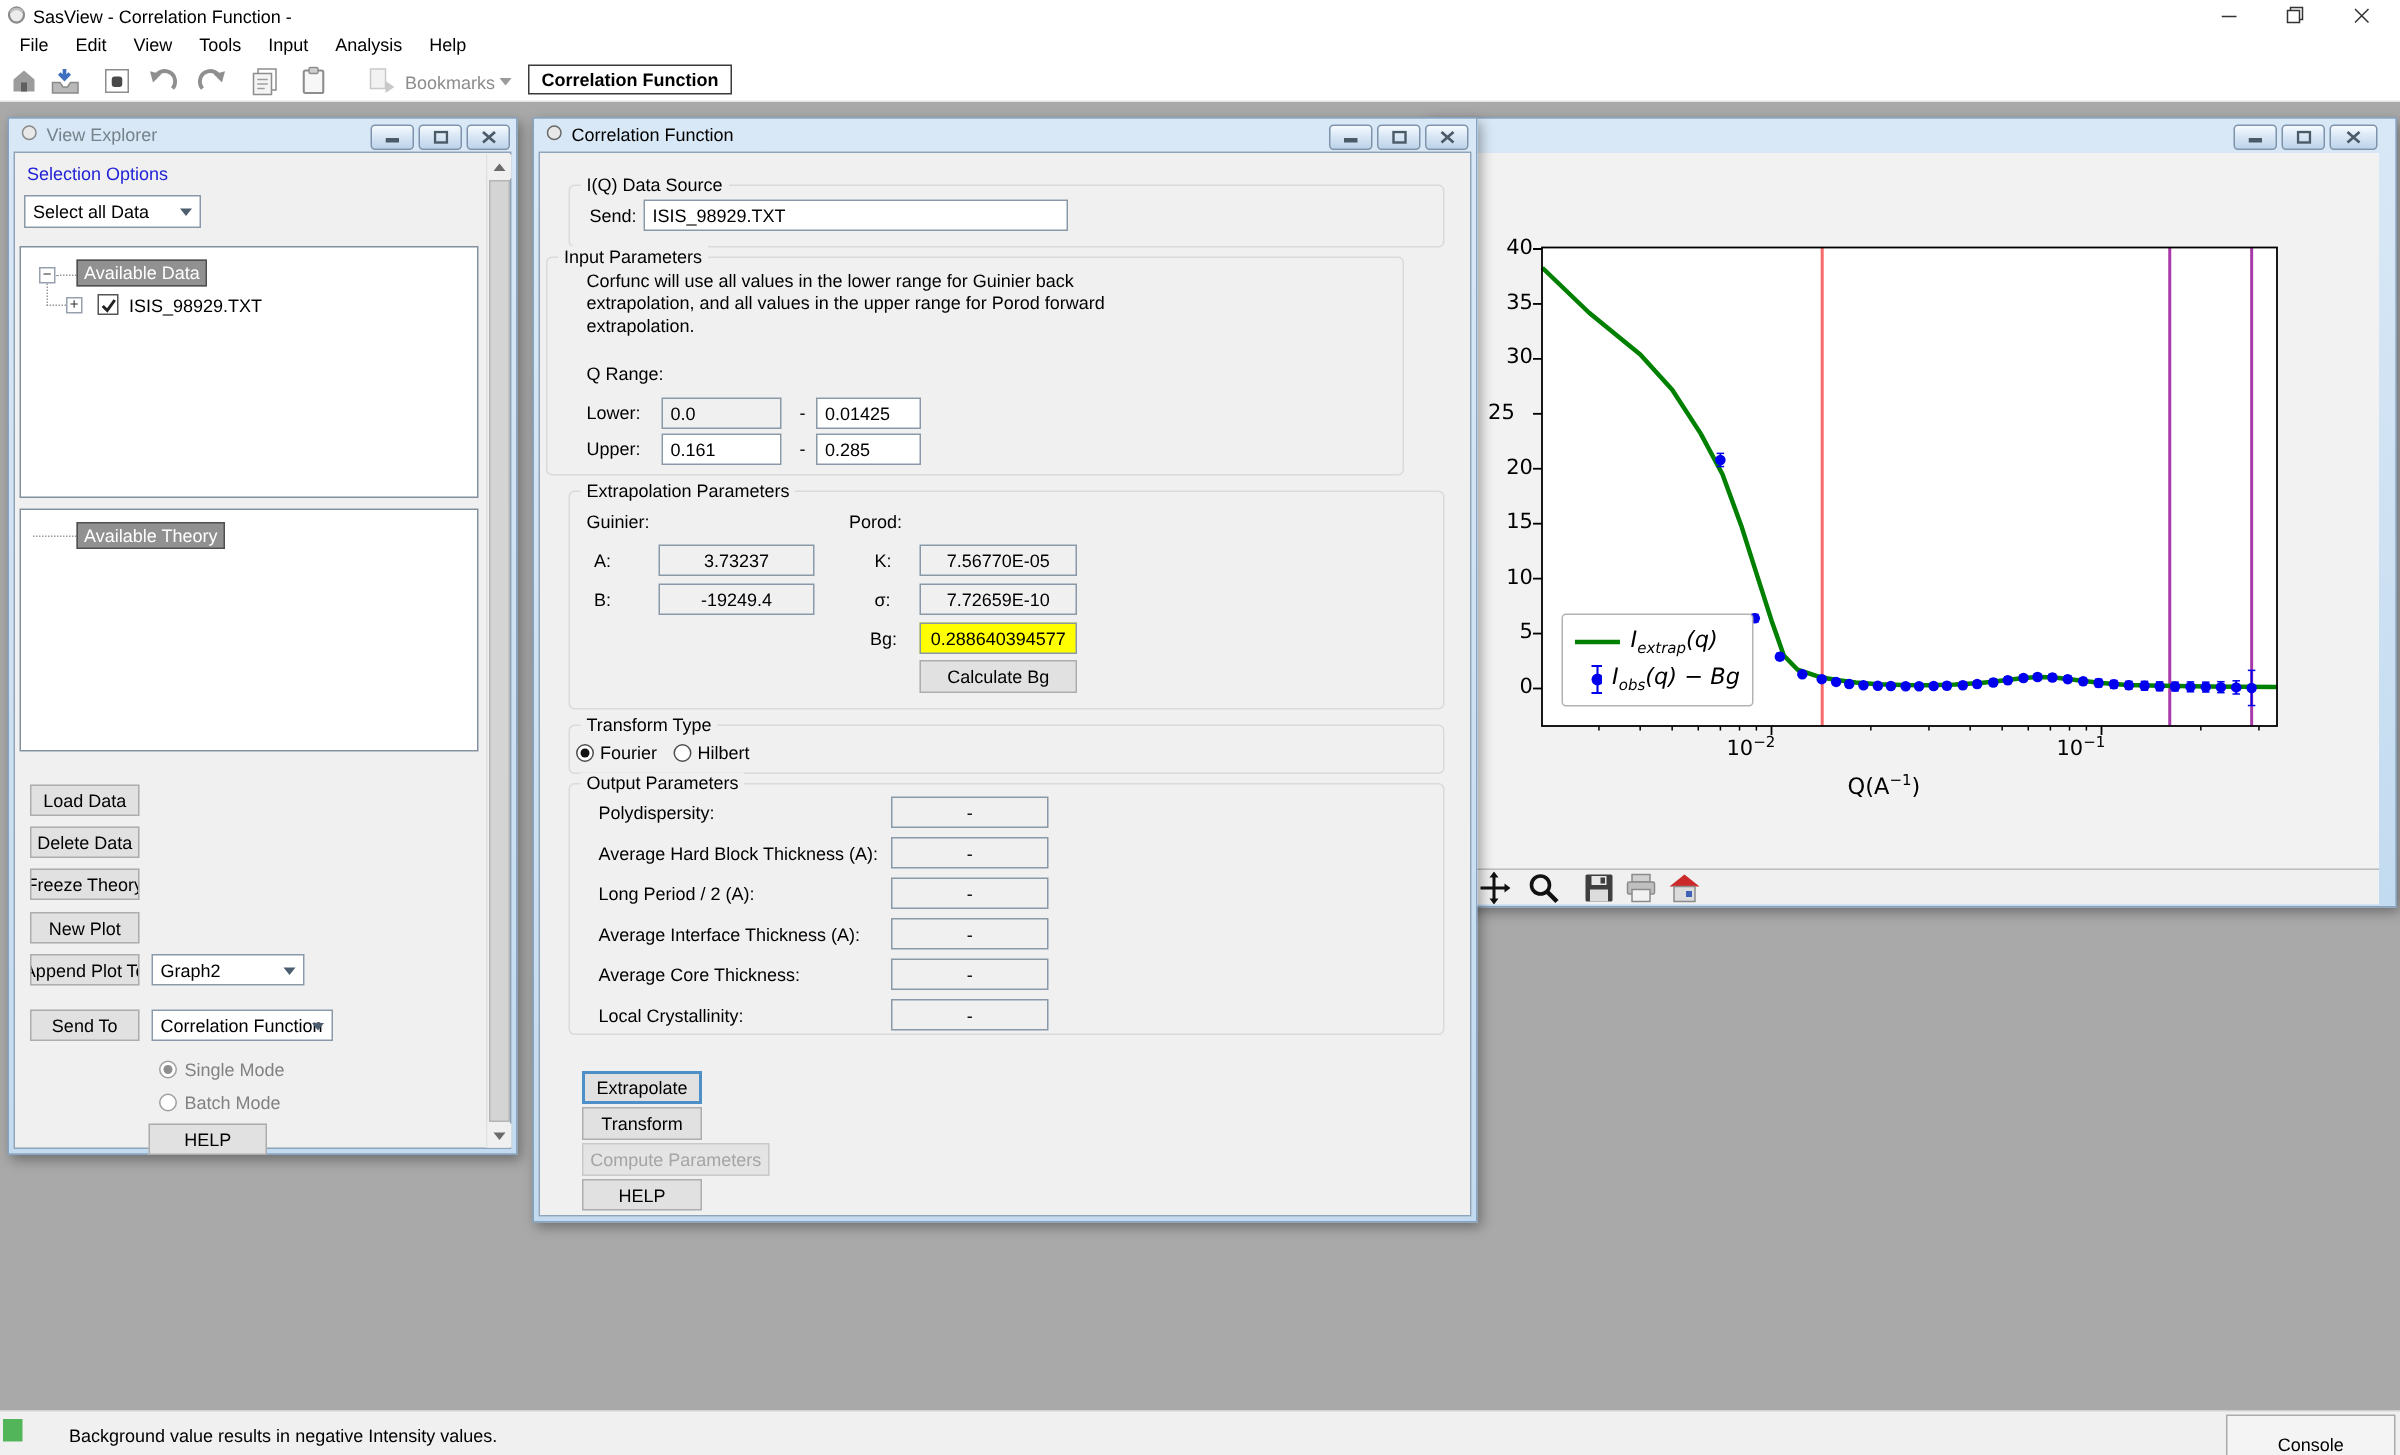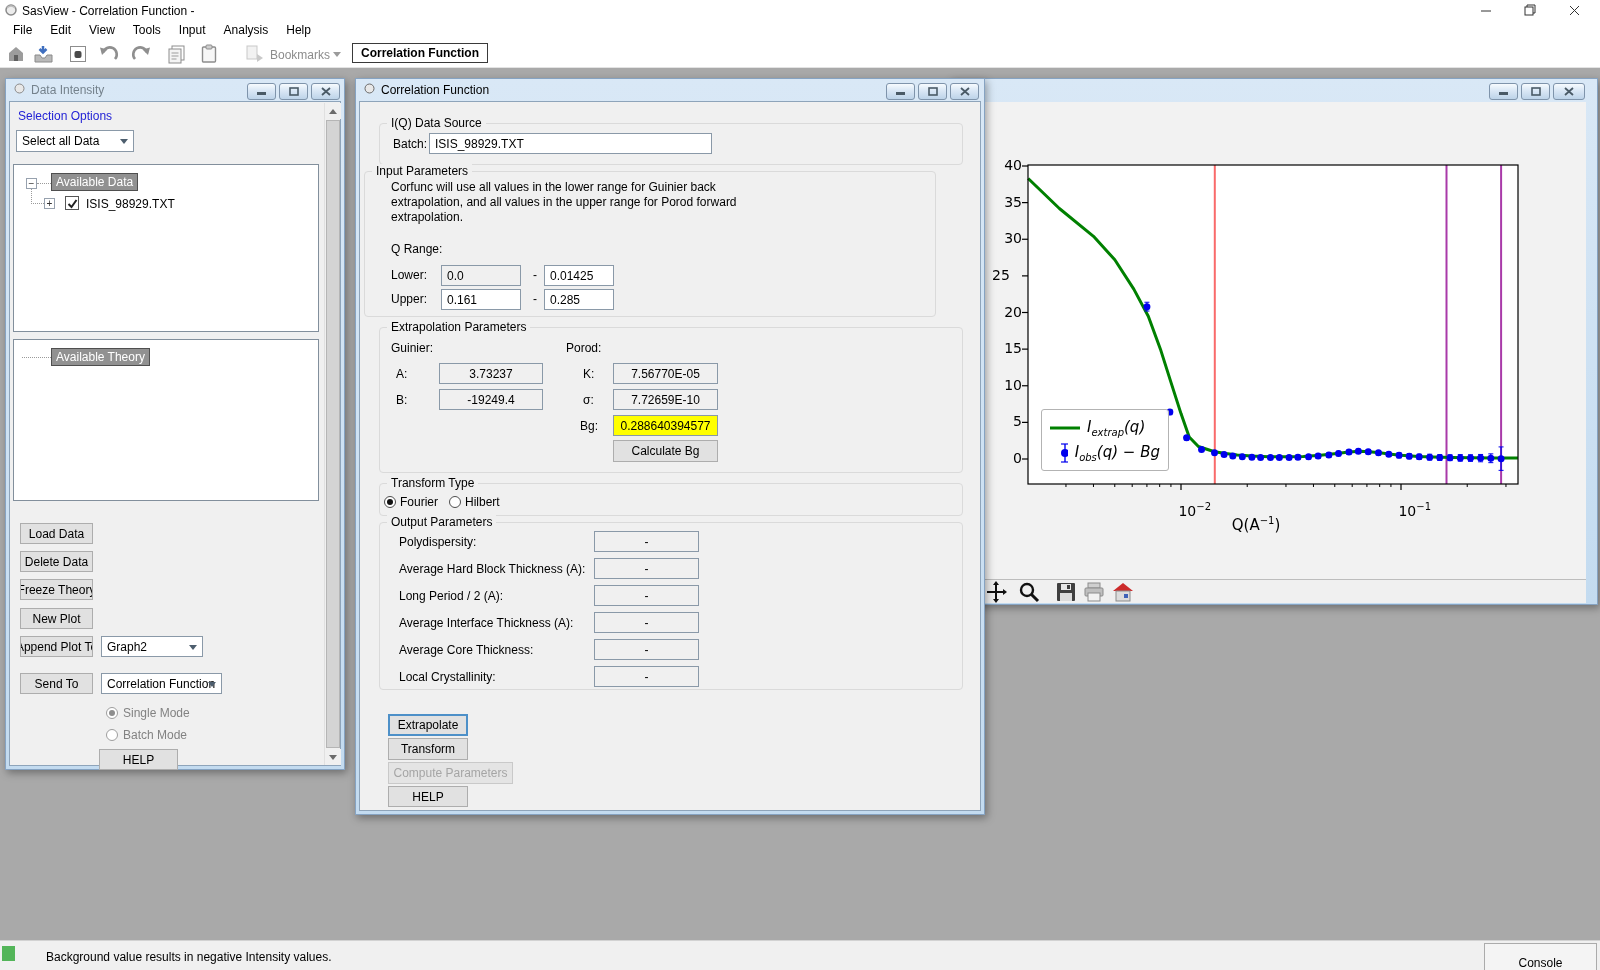--- a/index.html
+++ b/index.html
@@ -54,21 +54,21 @@
   .tpanel{position:absolute;background:#fff;border:1px solid #828f9c}
   .sb{position:absolute;width:16px;background:#f0f0f0;border-left:1px solid #e0e0e0}
   .sb-btn{position:absolute;left:0;width:16px;height:16px;background:#f0f0f0;display:flex;align-items:center;justify-content:center}
   .sb-thumb{position:absolute;left:1px;top:17px;bottom:17px;width:14px;background:#d4d4d4;border:1px solid #b5b5b5}
   .tri-up{width:0;height:0;border-left:4px solid transparent;border-right:4px solid transparent;border-bottom:5px solid #6b6b6b}
   .tri-dn{width:0;height:0;border-left:4px solid transparent;border-right:4px solid transparent;border-top:5px solid #6b6b6b}
 
   
   #figure{position:absolute;left:3px;top:23px;width:632px;height:477px;background:#f2f2f2}
   .ytick{position:absolute;left:26px;width:42px;text-align:right;font-family:"DejaVu Sans",sans-serif;font-size:14px;color:#000}
-  .xtick{position:absolute;top:399px;width:60px;text-align:right;font-family:"DejaVu Sans",sans-serif;font-size:14px;color:#000}
+  .xtick{position:absolute;top:388px;width:60px;text-align:left;font-family:"DejaVu Sans",sans-serif;font-size:14px;color:#000}
   .xtick sup{font-size:10px}
   #qlabel{position:absolute;left:242px;top:413px;width:120px;text-align:center;font-family:"DejaVu Sans",sans-serif;font-size:15px}
   #qlabel sup{font-size:10px}
   #legend{position:absolute;left:87px;top:307px;width:128px;height:62px;background:rgba(255,255,255,.95);border:1px solid #b3b3b3;border-radius:3px;padding:5px 8px;display:flex;flex-direction:column;justify-content:space-around}
   .leg-row{display:flex;align-items:center;gap:7px;height:24px}
   .mtext{font-family:"DejaVu Sans",sans-serif;font-style:italic;font-size:15px;white-space:nowrap}
   .mtext sub{font-size:10px}
   #plot-toolbar{position:absolute;left:3px;top:500px;width:632px;height:24px;background:#f0f0f0;border-top:1px solid #bdbdbd}
   .pticon{position:absolute;top:1px;width:24px;height:22px;display:flex;align-items:center;justify-content:center}
 
@@ -434,21 +434,21 @@
           </svg>
       </span>
     </div>
   </div>
 
   <div class="win" style="left:5px;top:10px;width:340px;height:692px;z-index:20">
     <div class="tbar">
       <span class="wicon"><svg width="11" height="11">
             <circle cx="5.5" cy="5.5" r="4.5" fill="#e8e8e8" stroke="#8a8a8a"></circle>
           </svg></span>
-      <span class="ttext inactive">Data Intensity</span>
+      <span class="ttext inactive">View Explorer</span>
     </div>
     <div class="caps" style="right:4px">
       <span class="cap">
           <svg width="10" height="9">
             <rect x="0" y="5" width="9" height="3" fill="#4a5a66"></rect>
           </svg>
         </span>
       <span class="cap">
           <svg width="10" height="9">
             <rect x="1" y="1" width="8" height="7" fill="none" stroke="#4a5a66" stroke-width="1.6"></rect>
@@ -541,21 +541,21 @@
           <svg width="10" height="9">
             <path d="M1 1 L9 8 M9 1 L1 8" stroke="#4a5a66" stroke-width="1.8"></path>
           </svg>
         </span>
     </div>
     <div class="client" style="left:3px;top:22px;right:3px;bottom:3px"></div>
 
     <div class="grp" style="left:23px;top:44px;width:584px;height:42px">
       <span class="glabel">I(Q) Data Source</span>
     </div>
-    <span class="lbl" style="left:37px;top:58px">Batch:</span>
+    <span class="lbl" style="left:37px;top:58px">Send:</span>
     <div class="tin" style="left:73px;top:54px;width:283px;height:21px">ISIS_98929.TXT</div>
 
     <div class="grp" style="left:8px;top:92px;width:572px;height:146px">
       <span class="glabel">Input Parameters</span>
     </div>
     <span class="lbl" style="left:35px;top:101px">Corfunc will use all values in the lower range for Guinier back</span>
     <span class="lbl" style="left:35px;top:116px">extrapolation, and all values in the upper range for Porod forward</span>
     <span class="lbl" style="left:35px;top:131px">extrapolation.</span>
     <span class="lbl" style="left:35px;top:163px">Q Range:</span>
     <span class="lbl" style="left:35px;top:189px">Lower:</span>

